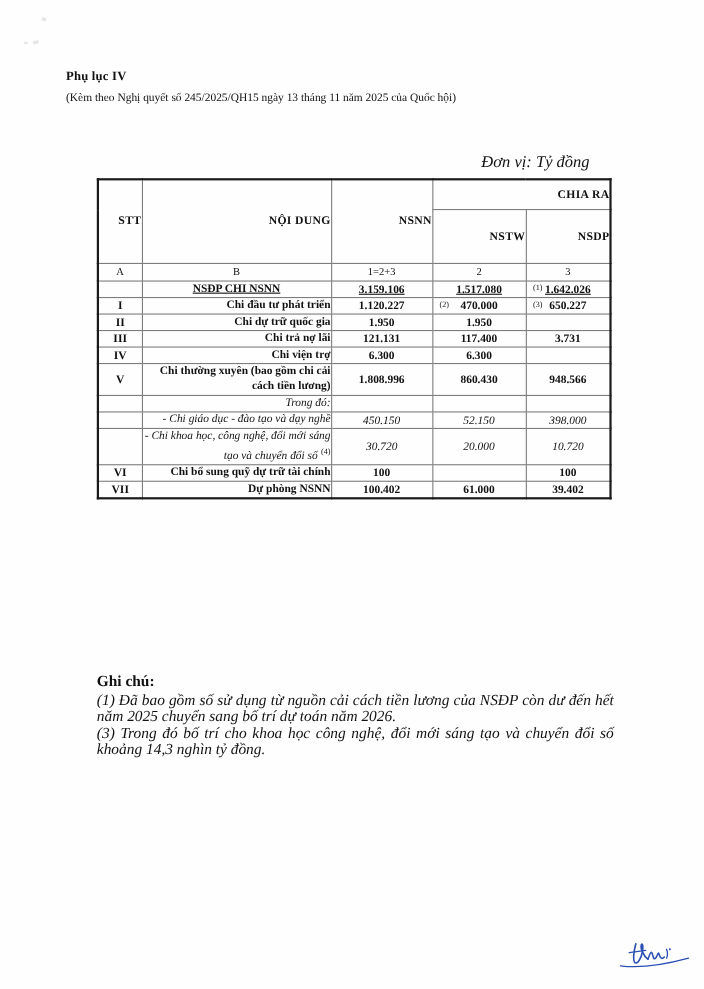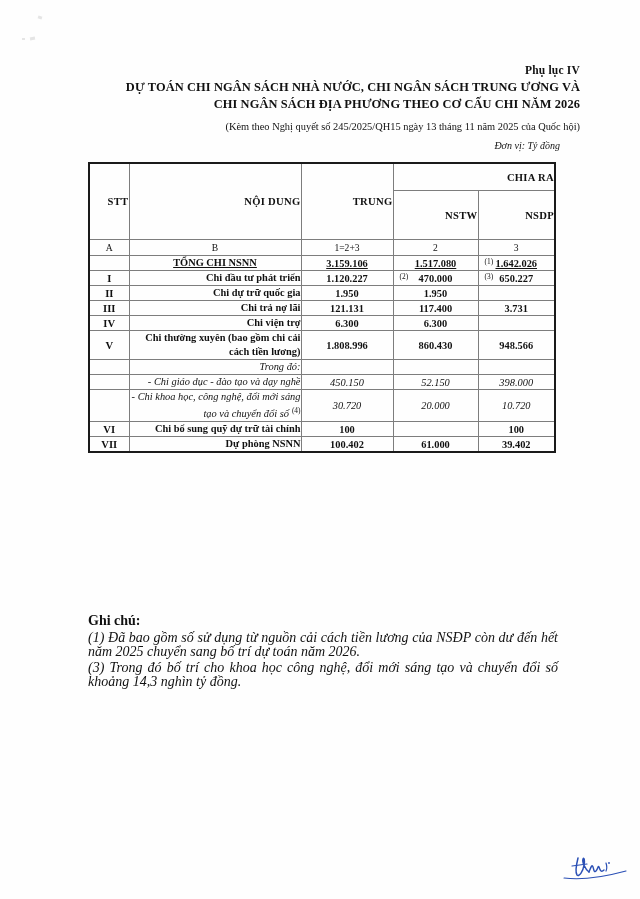--- a/index.html
+++ b/index.html
@@ -30,45 +30,45 @@
   }
   .speck.a { left: 38px; top: 16px; width: 4px; height: 3px; transform: rotate(18deg); }
   .speck.b { left: 30px; top: 37px; width: 5px; height: 3px; transform: rotate(-10deg); }
   .speck.c { left: 22px; top: 38px; width: 3px; height: 2px; }
 
   .title-block {
     position: absolute;
     left: 60px;
     top: 64px;
     width: 520px;
-    text-align: right;
+    text-align: left;
   }
   .t-appendix {
     font-weight: bold;
     font-size: 11.5px;
     letter-spacing: .2px;
     margin-bottom: 3px;
   }
   .t-main {
     font-weight: bold;
     font-size: 12.4px;
     line-height: 17px;
     letter-spacing: .1px;
   }
   .t-sub {
     font-size: 10.4px;
     margin-top: 8px;
   }
 
   .unit {
     position: absolute;
-    right: 80px;
+    right: 104px;
     top: 140px;
     font-style: italic;
-    font-size: 10px;
+    font-size: 15px;
   }
 
   table.budget {
     position: absolute;
     left: 88px;
     top: 162px;
     width: 466px;
     border-collapse: collapse;
     table-layout: fixed;
     font-size: 10.3px;
@@ -195,60 +195,56 @@
 <body>
 
 <div class="page">
 
   <div class="speck a"></div>
   <div class="speck b"></div>
   <div class="speck c"></div>
 
   <div class="title-block">
     <div class="t-appendix">Phụ lục IV</div>
-    <div class="t-main">
-      <div>DỰ TOÁN CHI NGÂN SÁCH NHÀ NƯỚC, CHI NGÂN SÁCH TRUNG ƯƠNG VÀ</div>
-      <div>CHI NGÂN SÁCH ĐỊA PHƯƠNG THEO CƠ CẤU CHI NĂM 2026</div>
-    </div>
     <div class="t-sub">(Kèm theo Nghị quyết số 245/2025/QH15 ngày 13 tháng 11 năm 2025 của Quốc hội)</div>
   </div>
 
   <div class="unit">Đơn vị: Tỷ đồng</div>
 
   <table class="budget">
     <colgroup>
       <col class="c-stt">
         <col class="c-noi">
         <col class="c-nsnn">
         <col class="c-nstw">
         <col class="c-nsdp">
     </colgroup>
     <thead>
       <tr>
         <th class="hd h-tall" rowspan="2">STT</th>
         <th class="hd h-tall" rowspan="2">NỘI DUNG</th>
-        <th class="hd h-tall" rowspan="2">TRUNG</th>
+        <th class="hd h-tall" rowspan="2">NSNN</th>
         <th class="hd h-chia" colspan="2">CHIA RA</th>
       </tr>
       <tr>
         <th class="hd h-sub">NSTW</th>
         <th class="hd h-sub">NSDP</th>
       </tr>
       <tr class="letters">
         <td class="cell">A</td>
         <td class="cell">B</td>
         <td class="cell">1=2+3</td>
         <td class="cell">2</td>
         <td class="cell">3</td>
       </tr>
     </thead>
     <tbody>
         <tr class="total">
           <td class="cell stt"></td>
-          <td class="cell name"><span class="u">TỔNG CHI NSNN</span></td>
+          <td class="cell name"><span class="u">NSĐP CHI NSNN</span></td>
           <td class="cell num"><span class="u">3.159.106</span></td>
           <td class="cell num"><span class="u">1.517.080</span></td>
           <td class="cell num"><sup class="fn">(1)</sup><span class="u">1.642.026</span></td>
         </tr>
         <tr>
           <td class="cell stt">I</td>
           <td class="cell name"><span>Chi đầu tư phát triển</span></td>
           <td class="cell num"><span>1.120.227</span></td>
           <td class="cell num"><sup class="fn">(2)</sup><span>470.000</span></td>
           <td class="cell num"><sup class="fn">(3)</sup><span>650.227</span></td>

